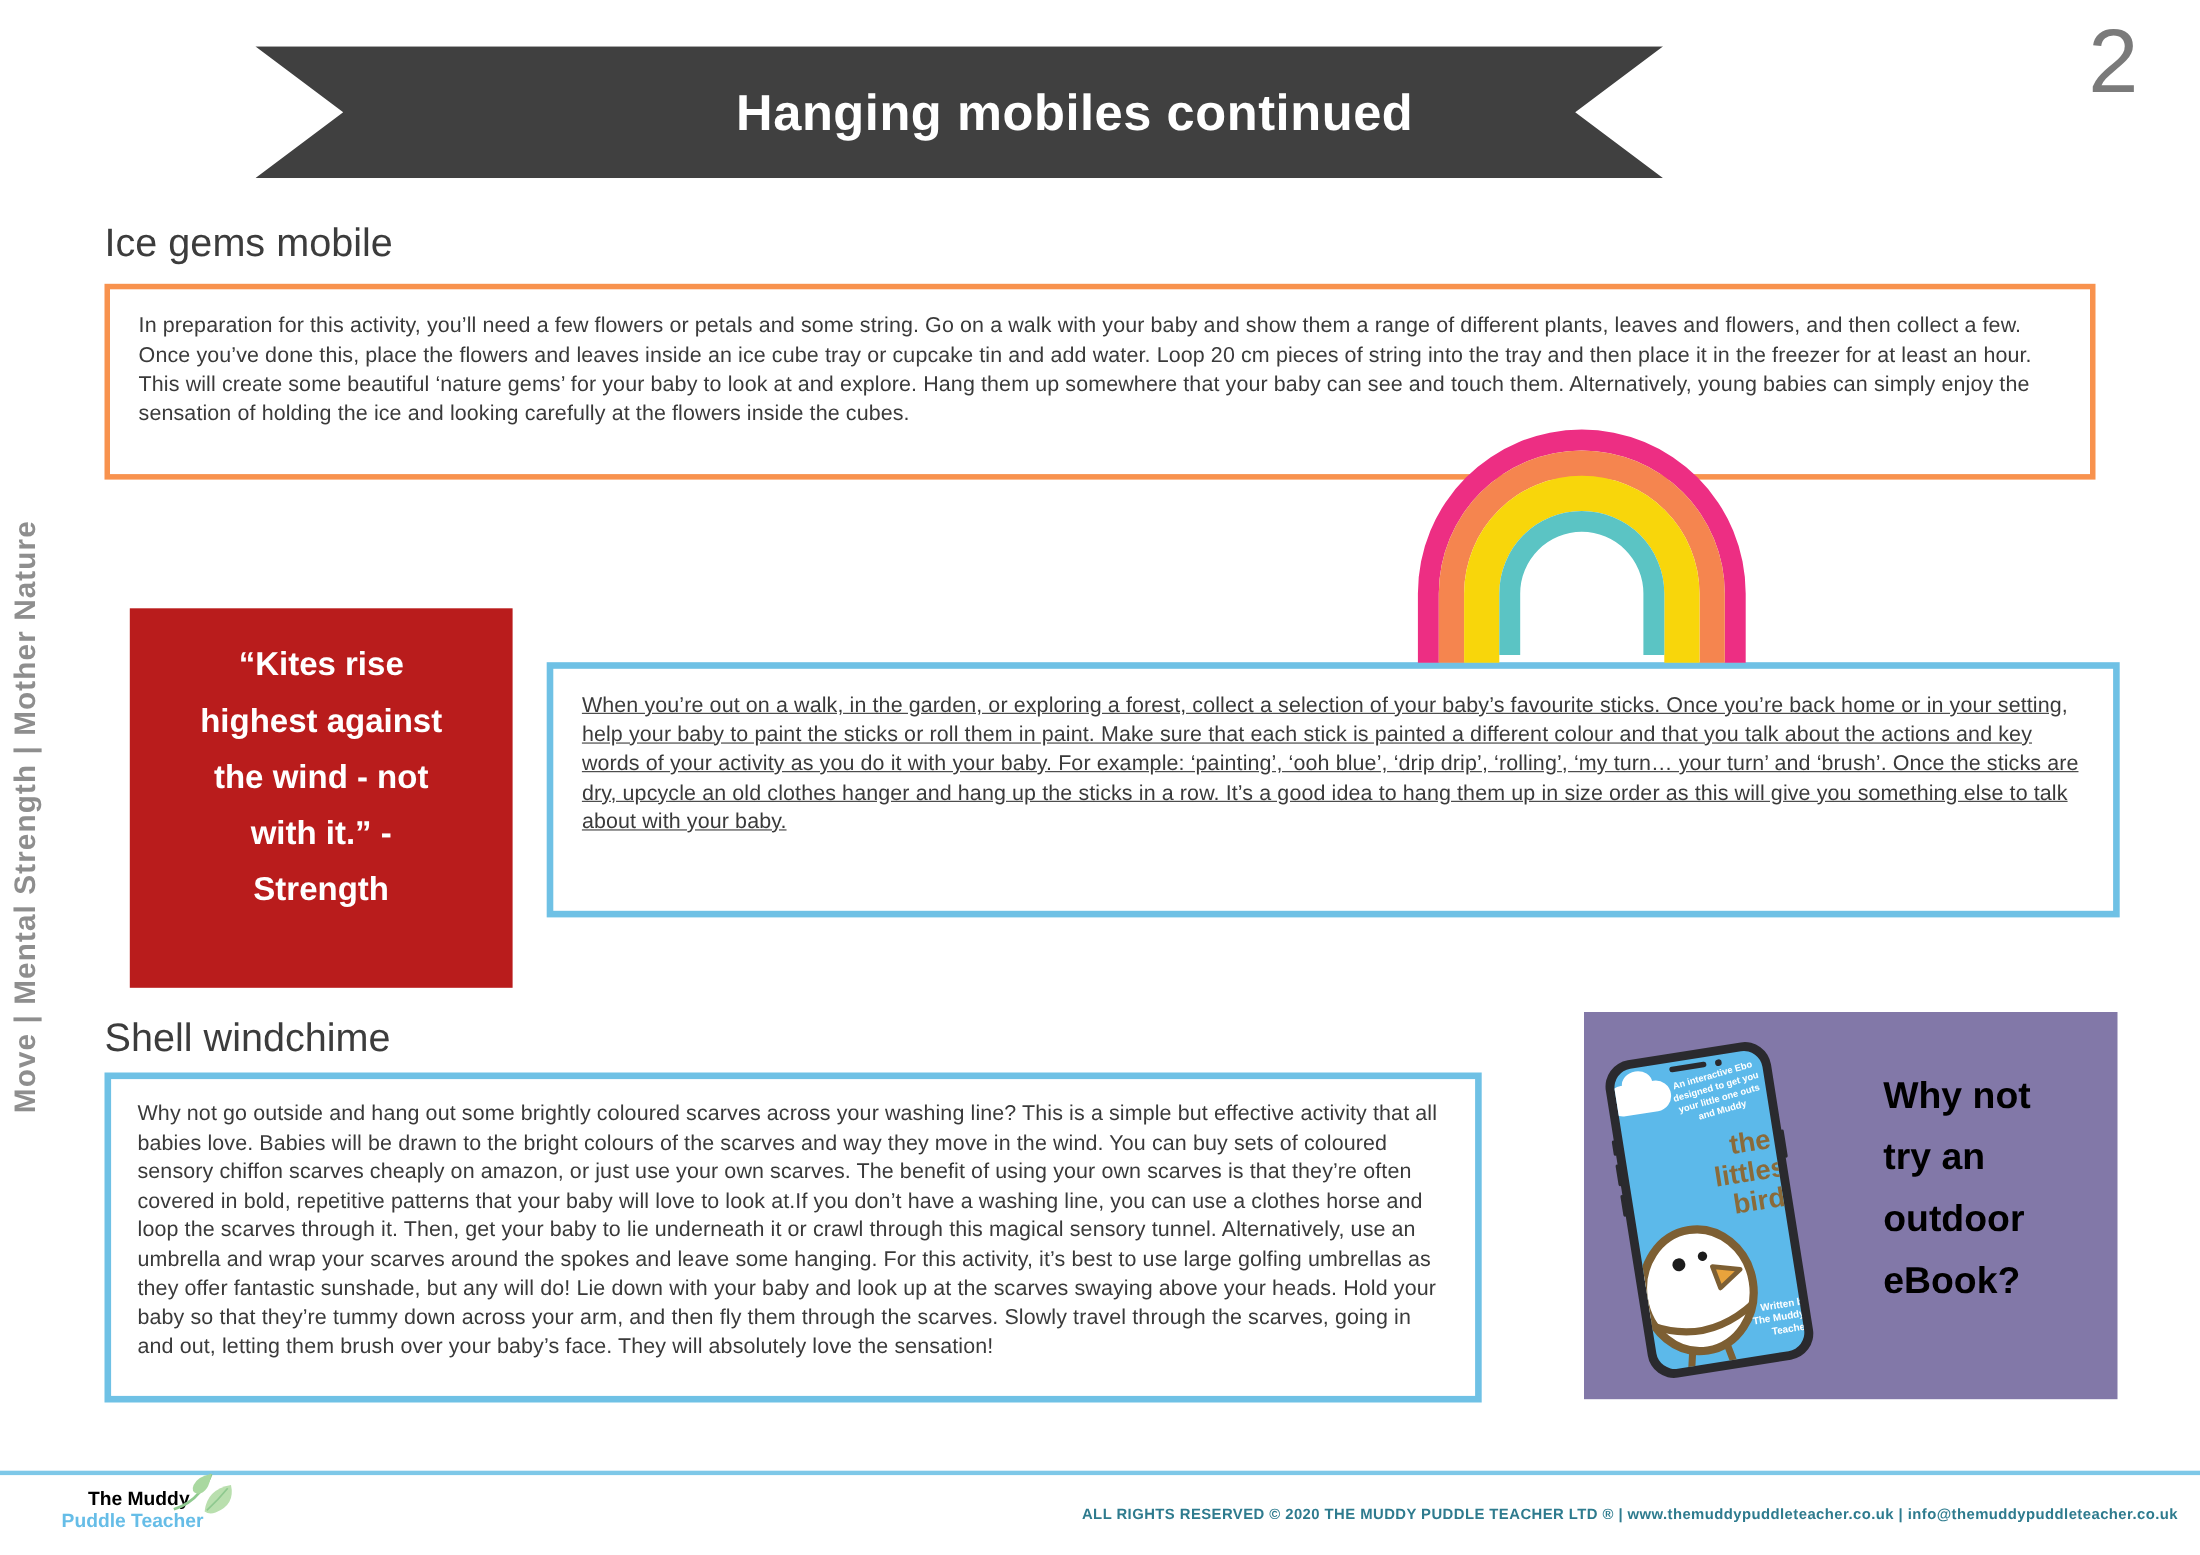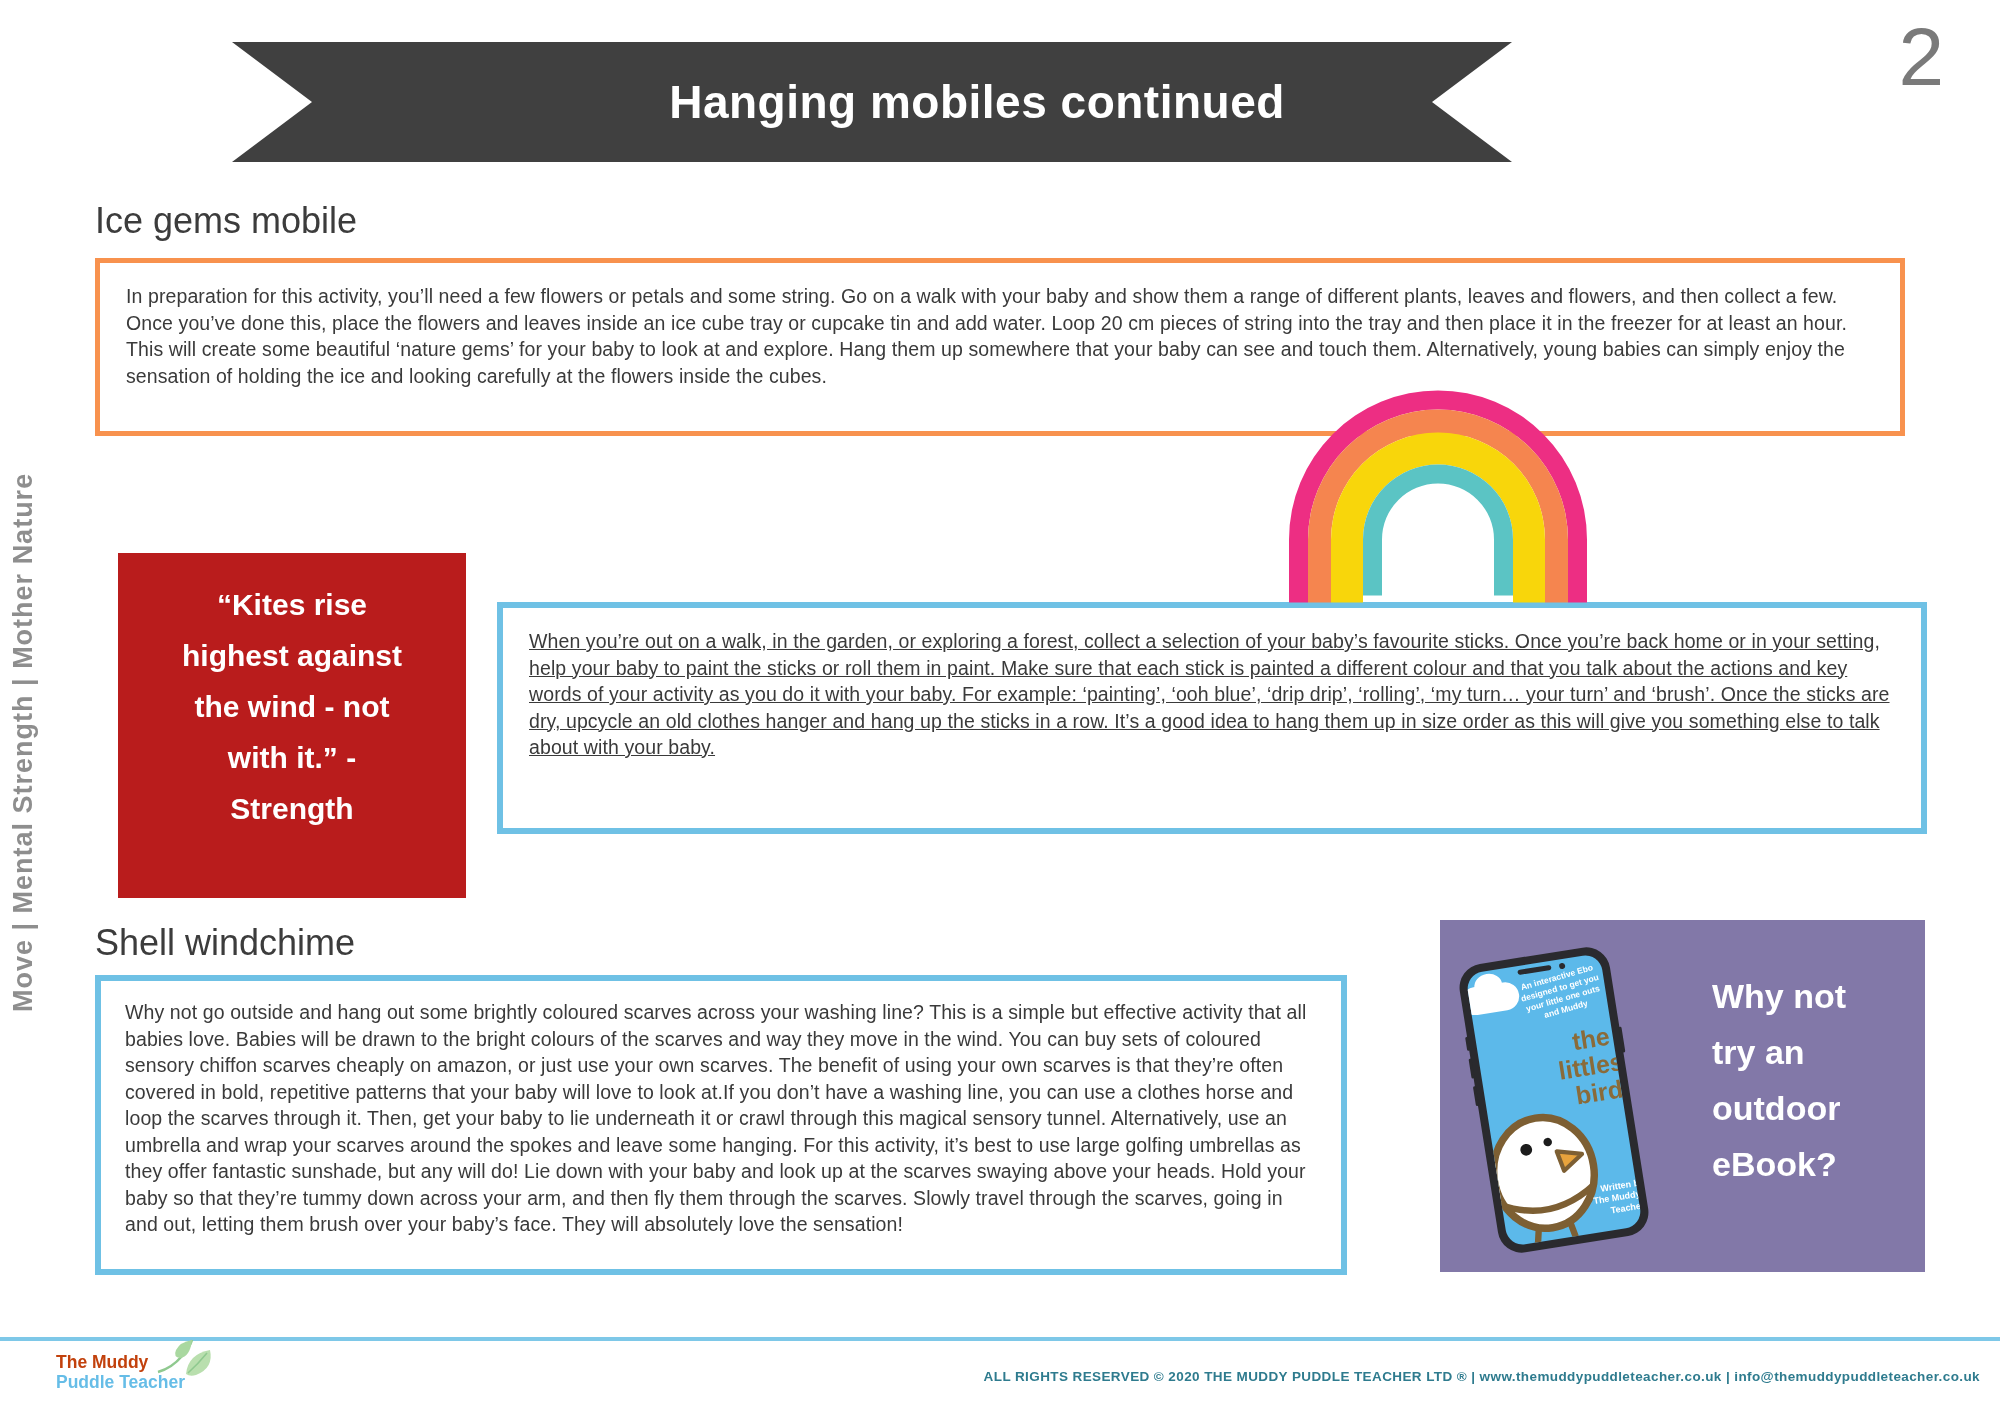--- a/index.html
+++ b/index.html
@@ -52,21 +52,21 @@
     background:#b91c1c; color:#fff; text-align:center; font-weight:bold;
     font-size:30px; line-height:51px; padding-top:26px;
   }
   .quote span { display:block; }
   
   .rainbow { position:absolute; left:1288px; top:385px; width:300px; height:225px; z-index:5; }
   
   .promo { position:absolute; left:1440px; top:920px; width:485px; height:352px; background:#8278A8; }
   .ebook-text {
     position:absolute; left:272px; top:48px; font-size:34px; line-height:56px;
-    font-weight:bold; color:#ffffff;
+    font-weight:bold; color:#000000;
   }
   .ebook-text span { display:block; }
   .phone {
     position:absolute; left:38px; top:34px; width:152px; height:292px;
     transform:rotate(-9deg); background:#2A2A2E; border-radius:24px; padding:8px;
   }
   .phone .nub { position:absolute; background:#2A2A2E; border-radius:2px; width:3px; }
   .nub.l1{left:-2px;top:70px;height:14px;} .nub.l2{left:-2px;top:92px;height:20px;}
   .nub.l3{left:-2px;top:120px;height:20px;} .nub.r1{right:-2px;top:84px;height:26px;}
   .screen {
@@ -89,21 +89,21 @@
   .book-title span { display:block; }
   .bird { position:absolute; left:-12px; bottom:-16px; }
   .credit {
     position:absolute; bottom:14px; left:66px; width:112px; color:#fff;
     font-size:9px; line-height:11.5px; font-weight:bold; text-align:center;
   }
   .credit span { display:block; }
   
   .footer-line { position:absolute; left:0; top:1337px; width:2000px; height:4px; background:#7EC8E8; }
   .logo { position:absolute; left:56px; top:1352px; font-weight:bold; font-size:17.5px; line-height:20px; white-space:nowrap; }
-  .logo .l1 { color:#c2410c; }
+  .logo .l1 { color:#000000;margin-left:24px; }
   .logo .l2 { color:#66BDE7; }
   .leaf { position:absolute; left:152px; top:1338px; }
   .copyright {
     position:absolute; right:20px; top:1369px; font-size:13.5px; font-weight:bold;
     letter-spacing:.4px; color:#2E7B8E; white-space:nowrap;
   }
 </style>
 </head>
 <body>
 

